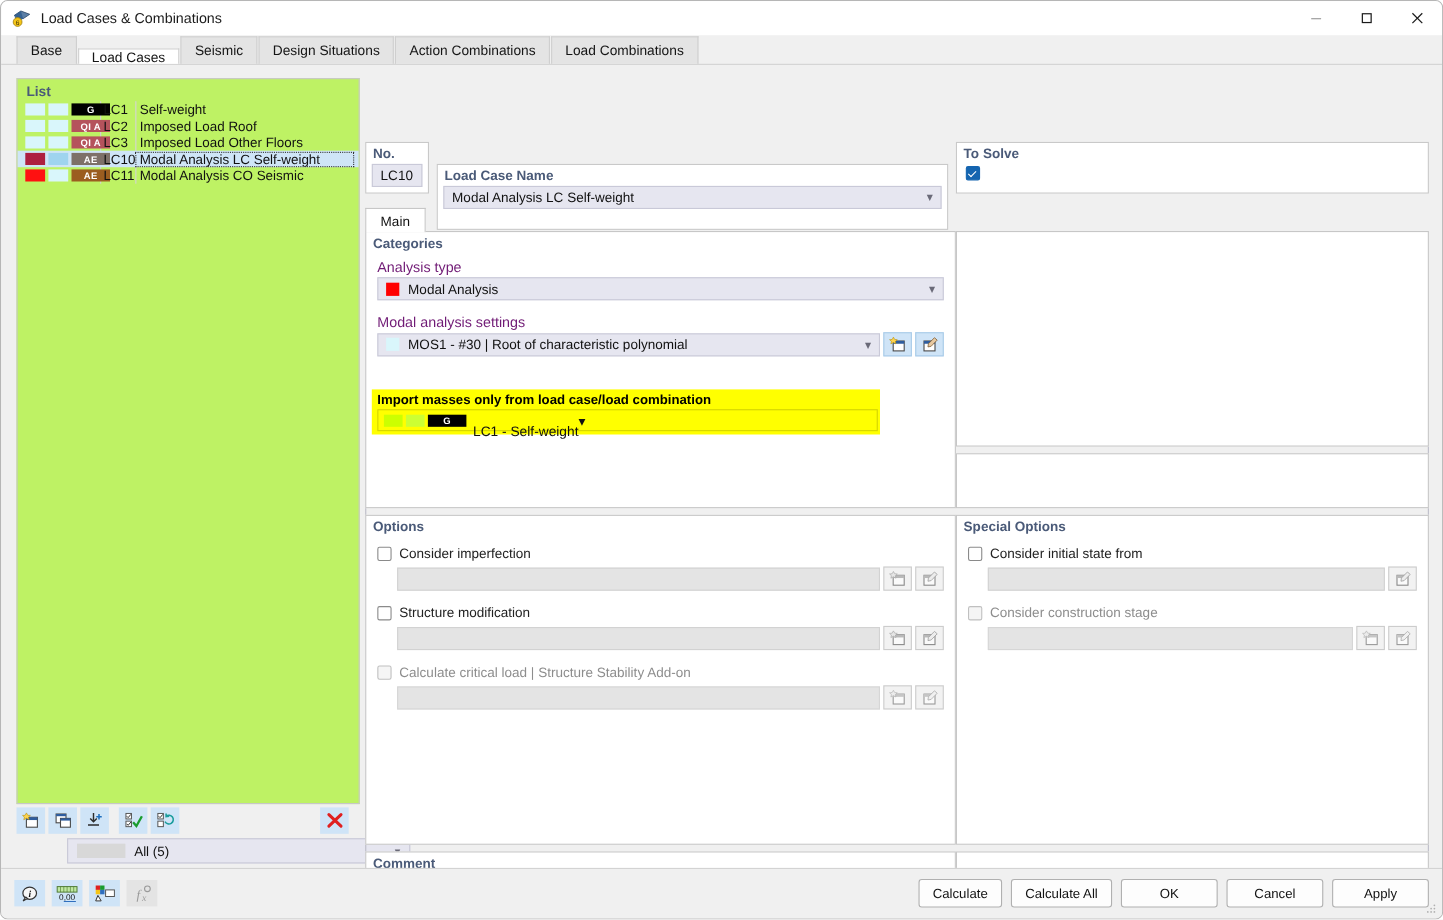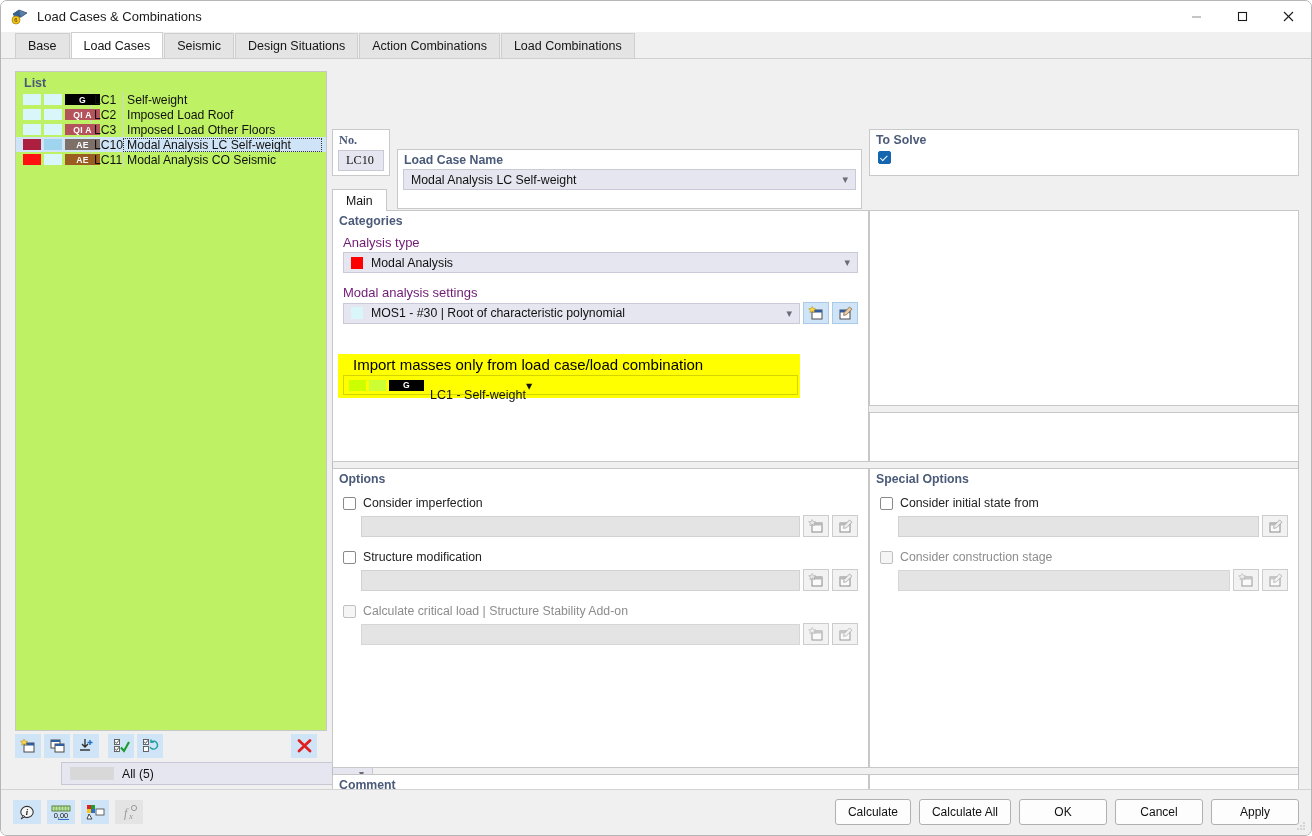--- a/index.html
+++ b/index.html
@@ -56,21 +56,21 @@
     display:flex; align-items:center;
     font-size:12.5px; color:#151515;
     background:#e4e4e4;
     border:1px solid #cfcfcf;
     border-bottom:none;
     margin-right:1px;
     position:relative;
   }
   .tab.active {
     background:#ffffff;
-    height:26px;
+    height:14px;
     border-color:#cfcfcf;
     z-index:3;
   }
 
   
   .content {
     position:absolute; left:0; top:58px; right:0; bottom:46px;
     background:#f0f0f0;
   }
 
@@ -129,21 +129,21 @@
     display:flex; align-items:center;
     font-size:12.2px;
     margin-left:46px;
   }
   .filter-swatch { width:44px; height:13px; background:#d8d8d8; margin-left:8px; margin-right:8px; flex:none;}
   .chev { margin-left:auto; margin-right:8px; color:#6a6a78; font-size:10px; }
 
   
   .hdr-no {
     position:absolute; left:331px; top:70px; width:58px; height:47px;
-    background:#ffffff; border:1px solid #c9c9c9;font-family:Liberation Serif, serif;
+    background:#ffffff; border:1px solid #c9c9c9;
   }
   .hdr-name {
     position:absolute; left:396px; top:70px; width:465px; height:60px;
     background:#ffffff; border:1px solid #c9c9c9;margin-top:20px;
   }
   .hdr-solve {
     position:absolute; left:868px; top:70px; width:430px; height:47px;
     background:#ffffff; border:1px solid #c9c9c9;
   }
   .grp-label {
@@ -235,21 +235,21 @@
     border:1px solid #cccccc; background:#f2f2f2;
     display:flex; align-items:center; justify-content:center;
   }
   .ico-btn.blue { background:#cfe4f7; border-color:#a9cbe8; }
 
   
   .yellow-block {
     position:absolute; left:5px; top:143px; width:462px;
     background:#ffff00;
   }
-  .yellow-block .lab { font-size:15px; color:#000; padding:2px 0 2px 15px; font-weight:normal;}
+  .yellow-block .lab { font-size:12px; color:#000; padding:2px 0 2px 5px; font-weight:bold;}
   .yellow-field {
     margin:0 0 3px 5px; width:455px; height:20px;
     background:#ffff00; border:1px solid #d4d400;
     display:flex; align-items:center; position:relative;
   }
 
   .cb-line { display:flex; align-items:center; gap:7px; padding-left:10px; }
   .dim { color:#8d8d8d; }
 
   

